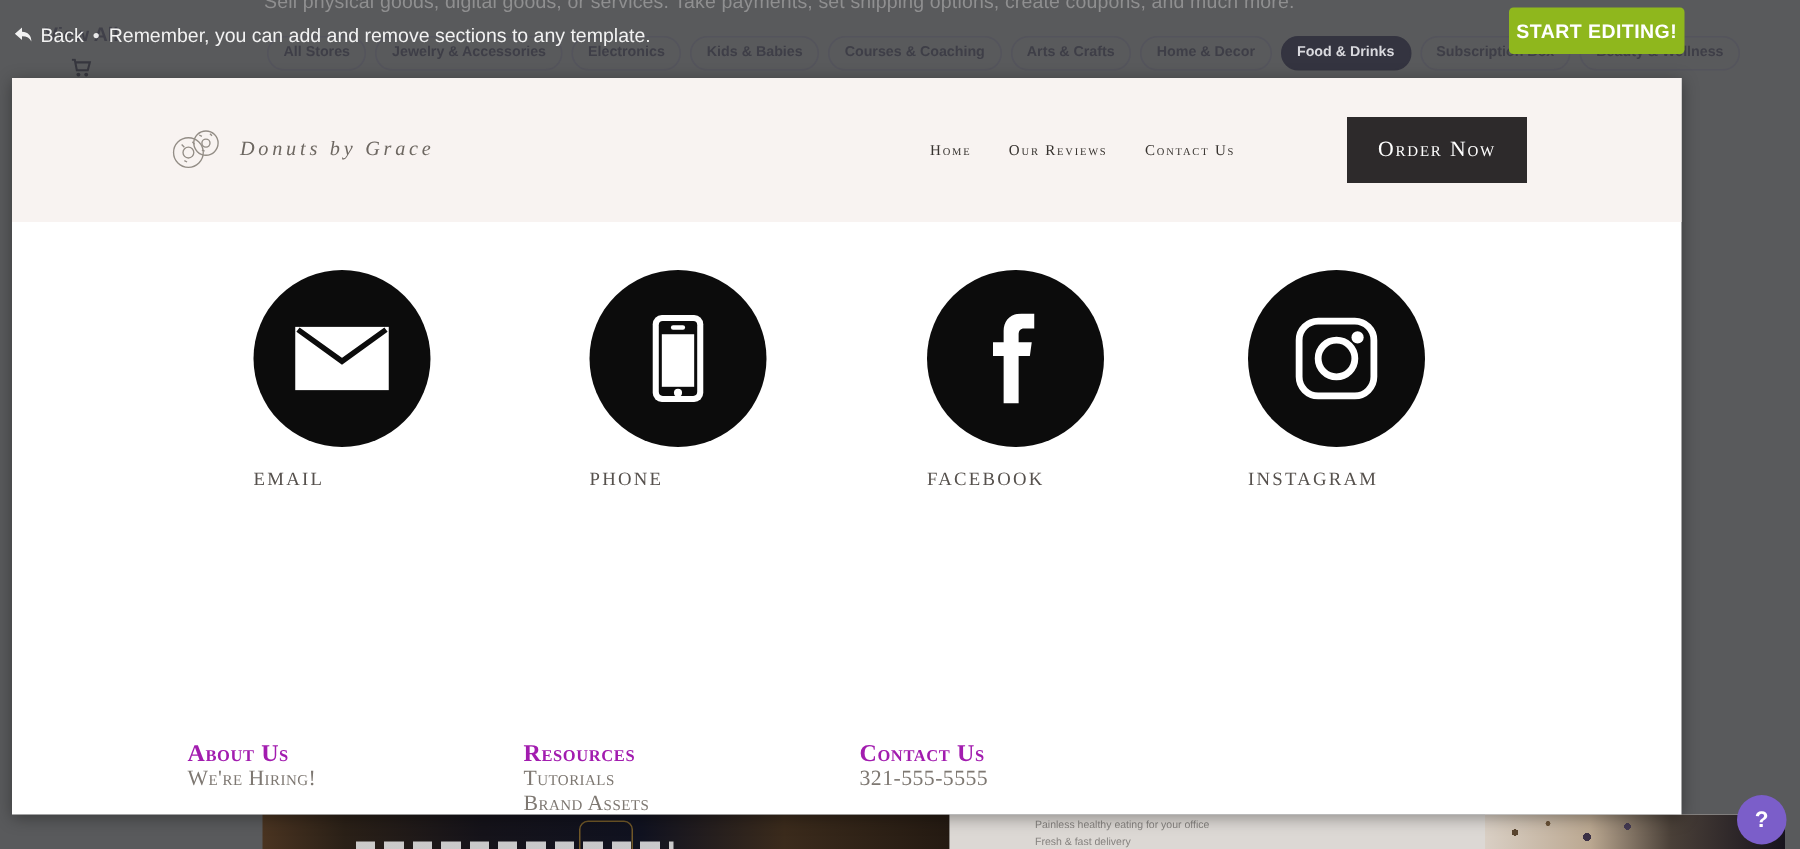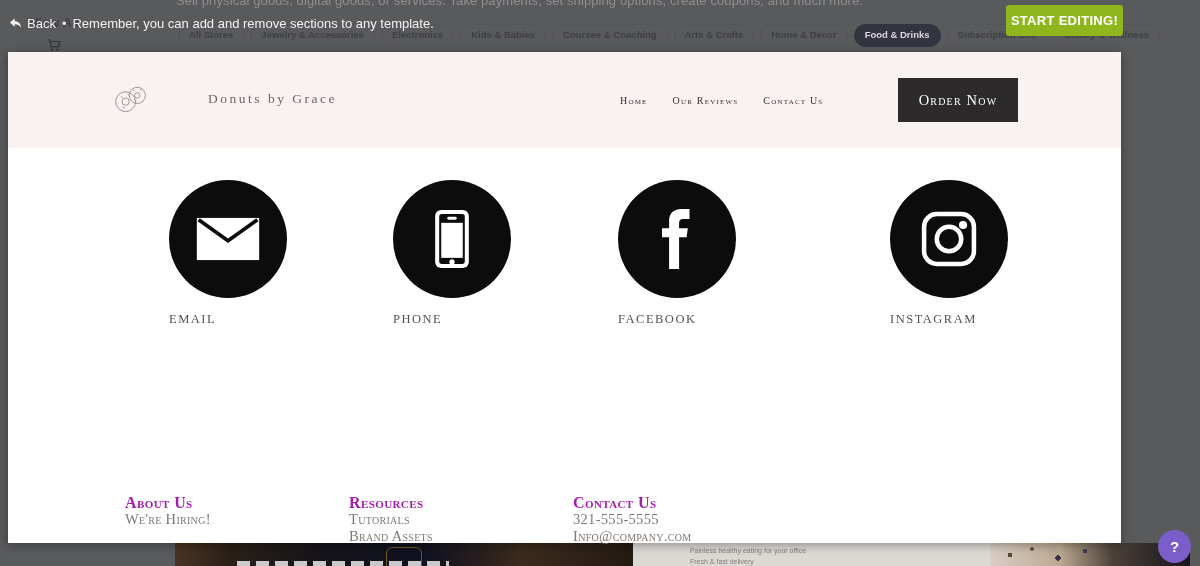--- a/index.html
+++ b/index.html
@@ -92,22 +92,22 @@
     position:absolute; left:8px; top:52px; z-index:2;
     width:1113px; height:491px; background:#ffffff;
     box-shadow:0 2px 10px rgba(0,0,0,.35);
   }
   .tpl-header {
     position:absolute; left:0; top:0; width:100%; height:96px;
     background:#f8f3f1;
   }
   .logo { position:absolute; left:105px; top:30px; display:flex; align-items:center; gap:11px; cursor:pointer; }
   .logo-text {
-    font-family:"Liberation Serif", serif; 
-    font-size:13.5px; letter-spacing:2.5px; color:#6d6761; white-space:nowrap;margin-left:48px;
+    font-family:"Liberation Serif", serif; font-style:italic;
+    font-size:13.5px; letter-spacing:2.5px; color:#6d6761; white-space:nowrap;
   }
   .tpl-nav {
     position:absolute; left:612px; top:0; height:96px;
     display:flex; align-items:center; gap:25px;
   }
   .tpl-nav .nav-item {
     font-family:"Liberation Serif", serif; font-variant:small-caps;
     font-size:10px; letter-spacing:1.2px; color:#37332f; white-space:nowrap; cursor:pointer;
   }
   .order-now {
@@ -242,21 +242,21 @@
 
   <div class="social-item" style="left:610px;">
     <div class="social-circle">
       <svg width="40" height="60" viewBox="0 0 48 72">
         <path d="M31 12h8V0h-10C19.5 0 14.5 6 14.5 14v9H6v11h8.5v38h12V34h9l1.5-11h-10.5v-6c0-3 1.2-5 4.5-5z" fill="#ffffff"></path>
       </svg>
     </div>
     <span class="social-label">FACEBOOK</span>
   </div>
 
-  <div class="social-item" style="left:882px;">
+  <div class="social-item" style="left:824px;">
     <div class="social-circle">
       <svg width="58" height="58" viewBox="0 0 64 64" fill="none" stroke="#ffffff">
         <rect x="4.5" y="4.5" width="55" height="55" rx="14" stroke-width="5"></rect>
         <circle cx="32" cy="32" r="13.5" stroke-width="5"></circle>
         <circle cx="47.5" cy="16.5" r="4.5" fill="#ffffff" stroke="none"></circle>
       </svg>
     </div>
     <span class="social-label">INSTAGRAM</span>
   </div>
 
@@ -265,17 +265,16 @@
     <div class="foot-item">We're Hiring!</div>
   </div>
   <div class="foot-col" style="left:341px;">
     <div class="foot-head">Resources</div>
     <div class="foot-item">Tutorials</div>
     <div class="foot-item">Brand Assets</div>
   </div>
   <div class="foot-col" style="left:565px;">
     <div class="foot-head">Contact Us</div>
     <div class="foot-item">321-555-5555</div>
-    <div class="foot-item">Info@company.com</div>
   </div>
 </div>
 
 <button class="help-btn">?</button>
 
 </body></html>

